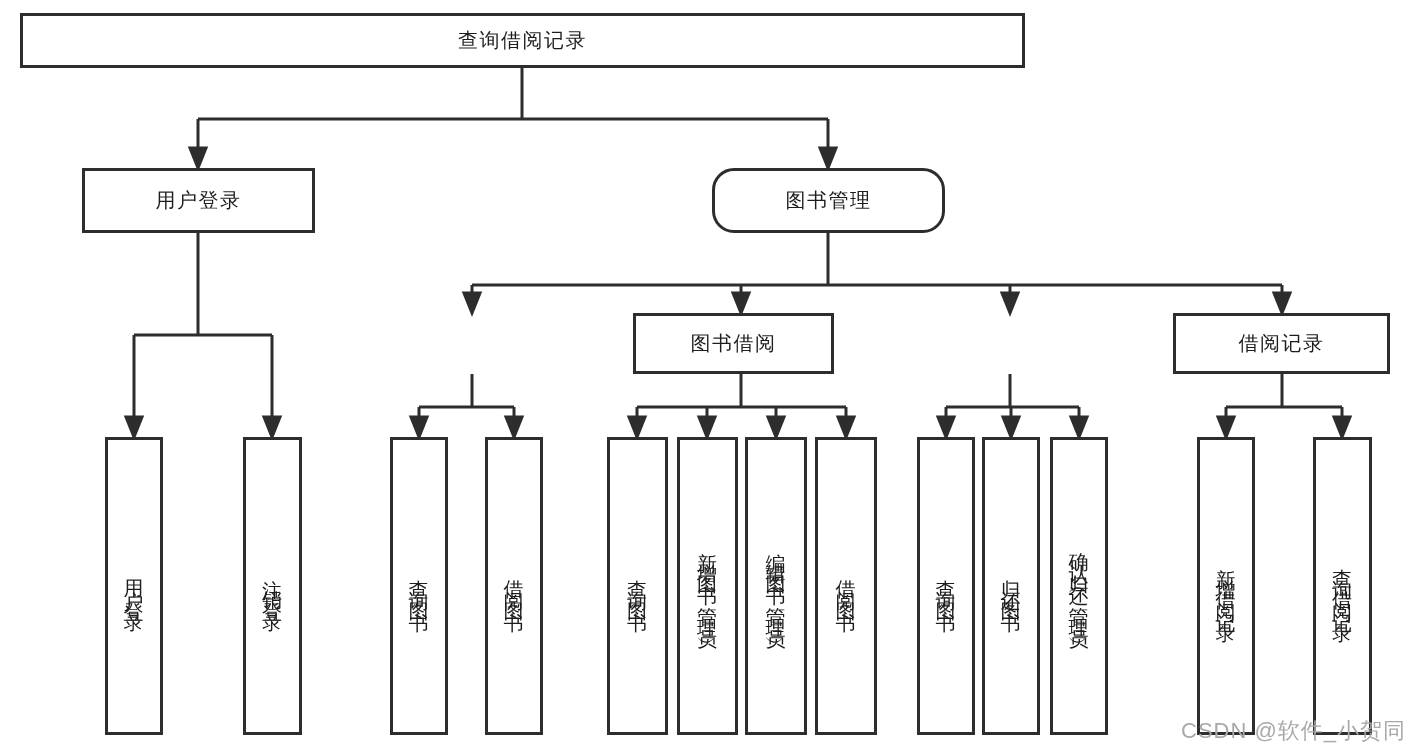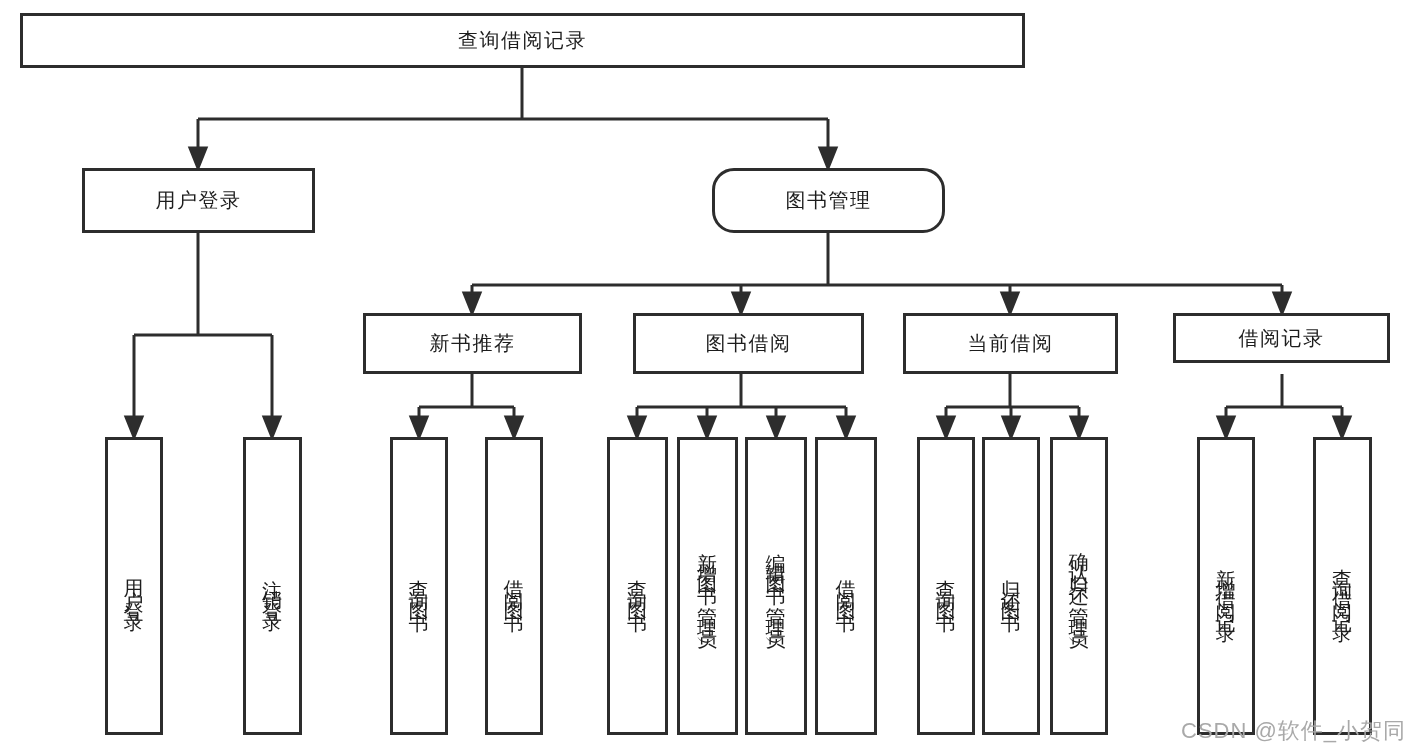--- a/index.html
+++ b/index.html
@@ -125,24 +125,22 @@
         <polygon points="1334,417 1350,417 1342,437"></polygon>
       </g>
     </g>
   </svg>
 
   <div class="node hnode" style="left:20px;top:13px;width:1005px;height:55px;">查询借阅记录</div>
 
   <div class="node hnode" style="left:82px;top:168px;width:233px;height:65px;">用户登录</div>
   <div class="node hnode" style="left:712px;top:168px;width:233px;height:65px;border-radius:22px;">图书管理</div>
 
-  <div class="node hnode" style="left:363px;top:313px;width:219px;height:61px;">新书推荐</div>
-  <div class="node hnode" style="left:633px;top:313px;width:231px;height:61px;">图书借阅</div>
-  <div class="node hnode" style="left:903px;top:313px;width:215px;height:61px;">当前借阅</div>
-  <div class="node hnode" style="left:1173px;top:313px;width:217px;height:50px;">借阅记录</div>
+  <div class="node hnode" style="left:633px;top:313px;width:201px;height:61px;">图书借阅</div>
+  <div class="node hnode" style="left:1173px;top:313px;width:217px;height:61px;">借阅记录</div>
 
   <div class="node vnode" style="left:105px;top:437px;width:58px;height:298px;">用户登录</div>
   <div class="node vnode" style="left:243px;top:437px;width:59px;height:298px;">注销登录</div>
 
   <div class="node vnode" style="left:390px;top:437px;width:58px;height:298px;">查询图书</div>
   <div class="node vnode" style="left:485px;top:437px;width:58px;height:298px;">借阅图书</div>
 
   <div class="node vnode" style="left:607px;top:437px;width:61px;height:298px;">查询图书</div>
   <div class="node vnode" style="left:677px;top:437px;width:61px;height:298px;">新增图书（管理员）</div>
   <div class="node vnode" style="left:745px;top:437px;width:62px;height:298px;">编辑图书（管理员）</div>

